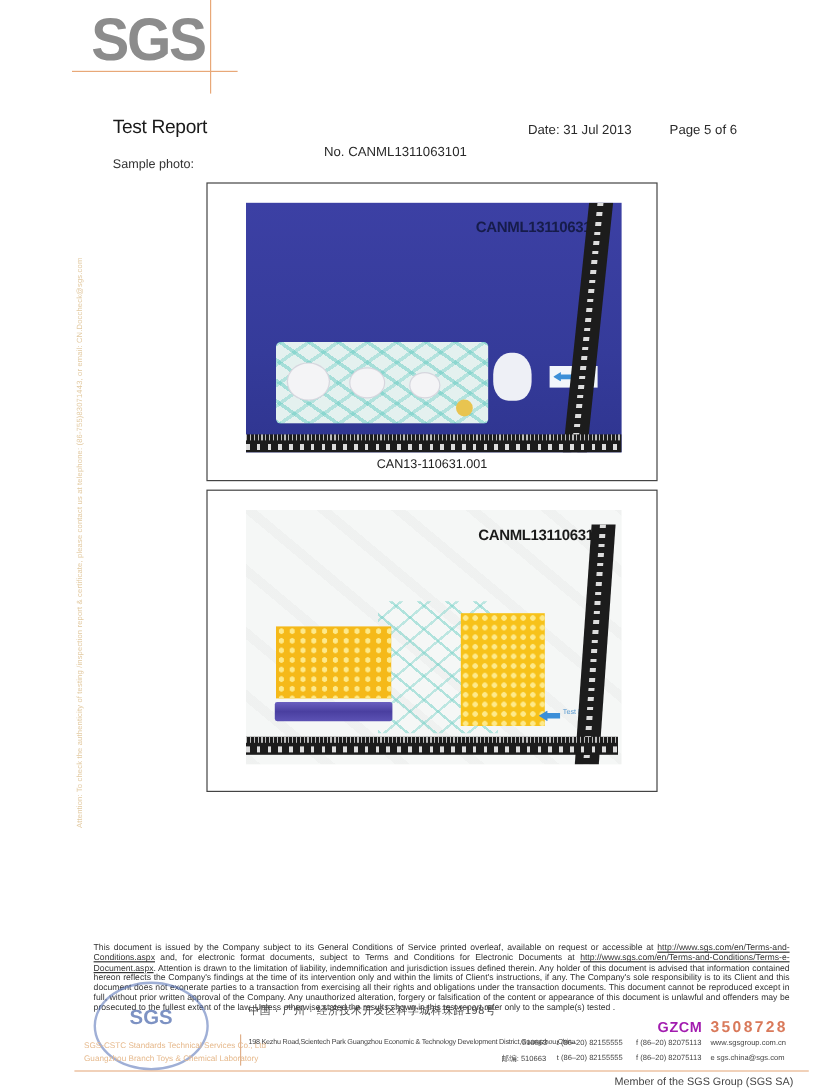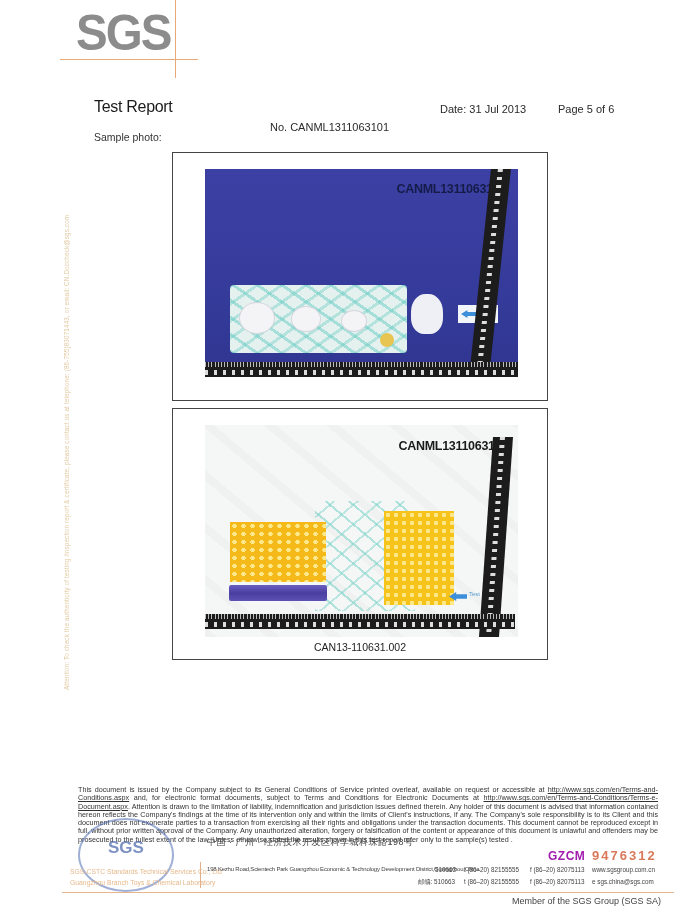--- a/index.html
+++ b/index.html
@@ -124,46 +124,46 @@
       <div class="cutter c2"></div>
       <div class="cutter c3"></div>
       <div class="gold"></div>
     </div>
     <div class="loose-cutter"></div>
     <div class="test-label1">Test Part</div>
     <div class="arrow1"></div>
     <div class="ruler-v"></div>
     <div class="ruler-h"></div>
   </div>
+  <div class="caption">CAN13-110631.001</div>
 </div>
 
 <div class="frame frame2">
   <div class="photo photo2">
     <div class="watermark2"></div>
     <div class="photo-id">CANML1311063101</div>
     <div class="teal-lines"></div>
     <div class="yellow-sheet ys1"></div>
     <div class="purple-bar"></div>
     <div class="yellow-sheet ys2"></div>
     <div class="arrow2"></div>
     <div class="test-label2">Test Part</div>
     <div class="ruler-v"></div>
     <div class="ruler-h"></div>
   </div>
-  <div class="caption">CAN13-110631.002</div>
 </div>
 
 <div class="disclaimer"><span>This document is issued by the Company subject to its General Conditions of Service printed overleaf, available on request or accessible at </span><u>http://www.sgs.com/en/Terms-and-Conditions.aspx</u><span> and, for electronic format documents, subject to Terms and Conditions for Electronic Documents at </span><u>http://www.sgs.com/en/Terms-and-Conditions/Terms-e-Document.aspx</u><span>. Attention is drawn to the limitation of liability, indemnification and jurisdiction issues defined therein. Any holder of this document is advised that information contained hereon reflects the Company's findings at the time of its intervention only and within the limits of Client's instructions, if any. The Company's sole responsibility is to its Client and this document does not exonerate parties to a transaction from exercising all their rights and obligations under the transaction documents. This document cannot be reproduced except in full, without prior written approval of the Company. Any unauthorized alteration, forgery or falsification of the content or appearance of this document is unlawful and offenders may be prosecuted to the fullest extent of the law. Unless otherwise stated the results shown in this test report refer only to the sample(s) tested .</span></div>
 
 <div class="stamp">
   <div class="stamp-text">SGS</div>
 </div>
 
 <div class="gzcm">GZCM</div>
-<div class="gzcm-num">9476312</div>
+<div class="gzcm-num">3508728</div>
 
 <div class="company">
   <div>SGS-CSTC Standards Technical Services Co., Ltd</div>
   <div>Guangzhou Branch Toys &amp; Chemical Laboratory</div>
 </div>
 <div class="vbar"></div>
 <div class="addr-en">198 Kezhu Road,Scientech Park Guangzhou Economic &amp; Technology Development District,Guangzhou,China</div>
 <div class="addr-cn">中国 · 广州 · 经济技术开发区科学城科珠路198号</div>
 
 <div class="f-row r1 zip1">510663</div>

